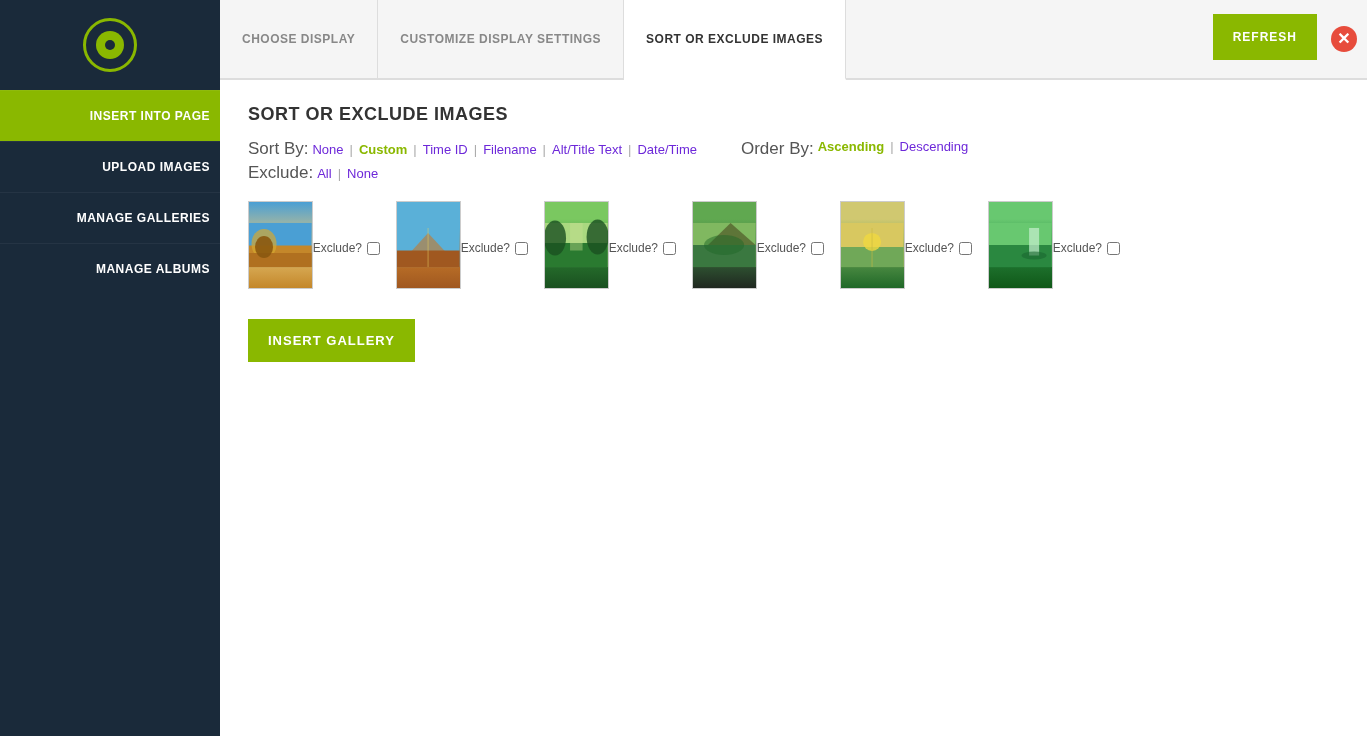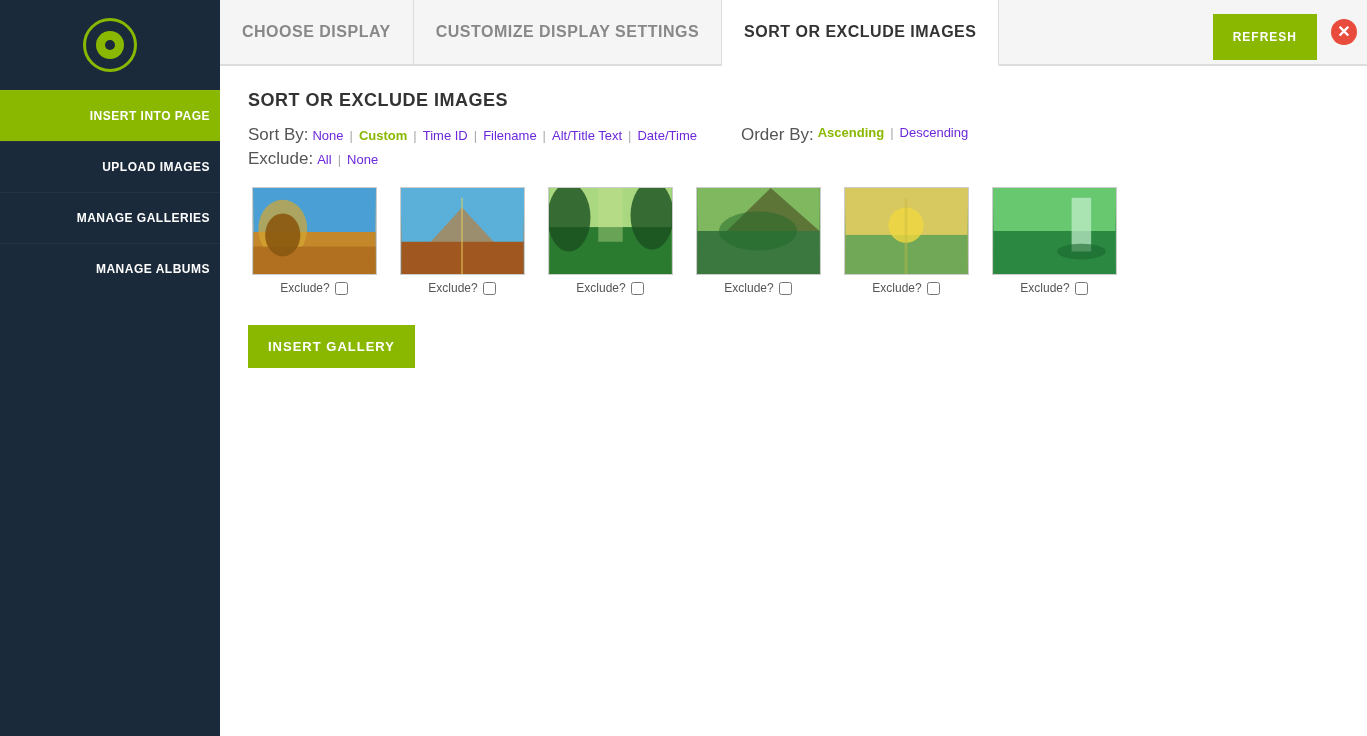--- a/index.html
+++ b/index.html
@@ -75,22 +75,22 @@
     }
 
     
     .tabs {
       display: flex;
       background: #f5f5f5;
       border-bottom: 2px solid #ddd;
       position: relative;
     }
     .tab {
-      padding: 23px 22px;
-      font-size: 16px;
+      padding: 32px 22px;
+      font-size: 12px;
       font-weight: bold;
       color: #888;
       letter-spacing: 0.5px;
       cursor: pointer;
       text-transform: uppercase;
       border-right: 1px solid #ddd;
     }
     .tab.active {
       background: #ffffff;
       color: #333;
@@ -174,21 +174,21 @@
 
     
     .images-grid {
       display: flex;
       flex-wrap: wrap;
       gap: 16px;
       margin-bottom: 30px;
     }
     .image-item {
       display: flex;
-      flex-direction: column;
+      flex-direction: row;
       align-items: center;
       width: 132px;
     }
     .image-thumb {
       width: 125px;
       height: 88px;
       border: 1px solid #ccc;
       overflow: hidden;
       display: flex;
       align-items: center;

